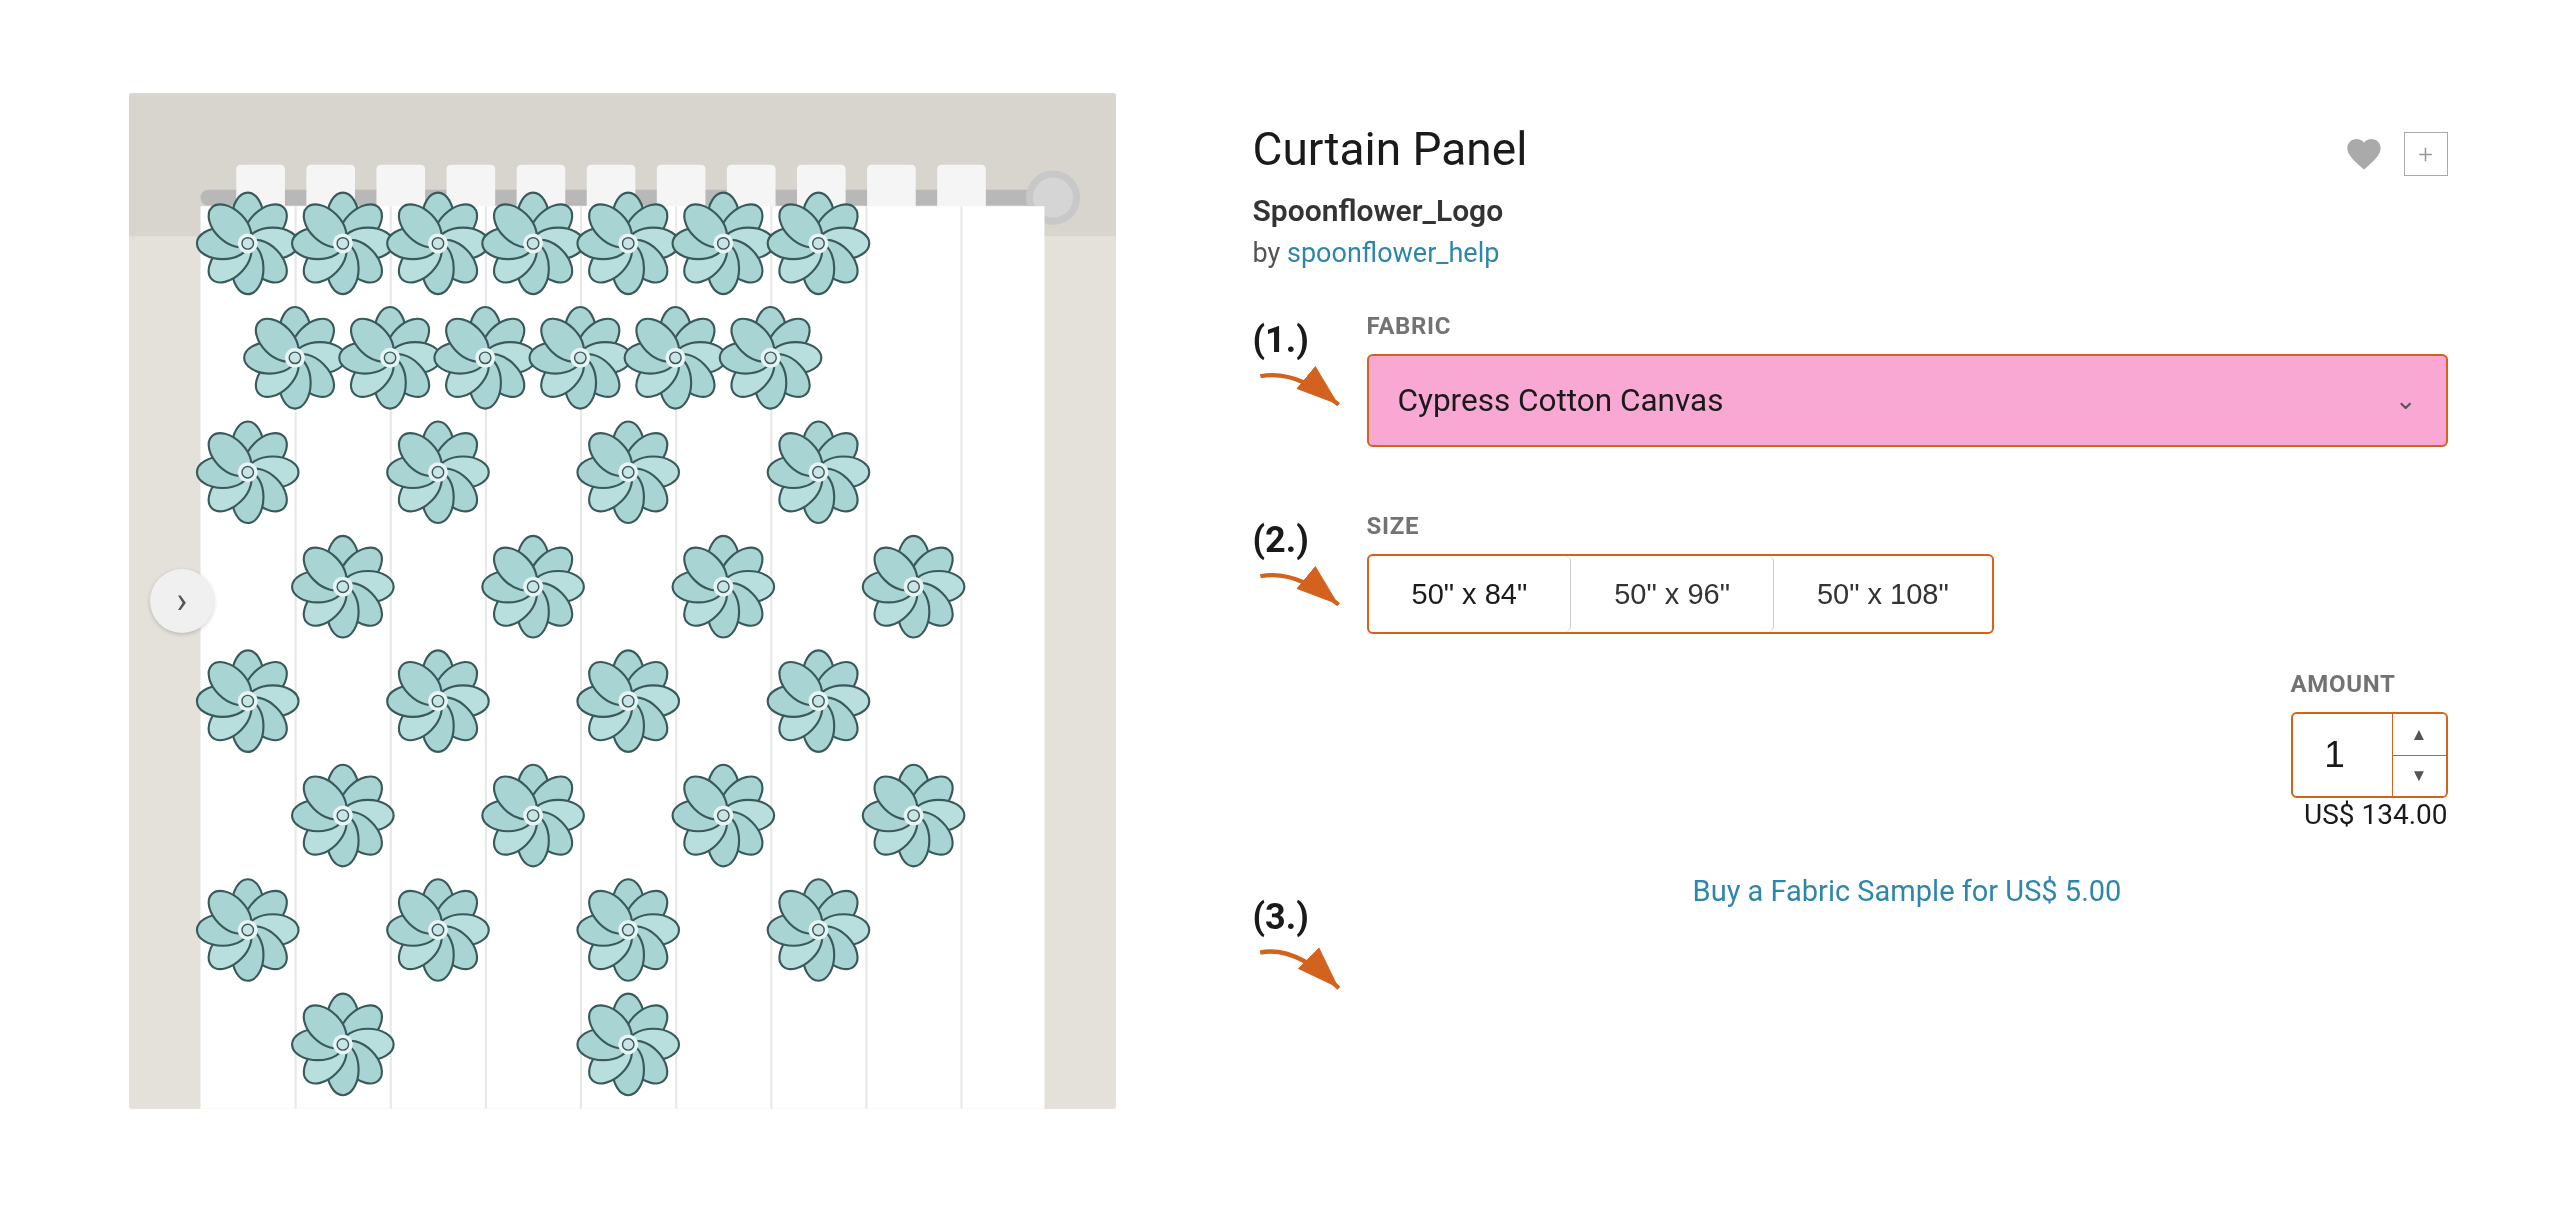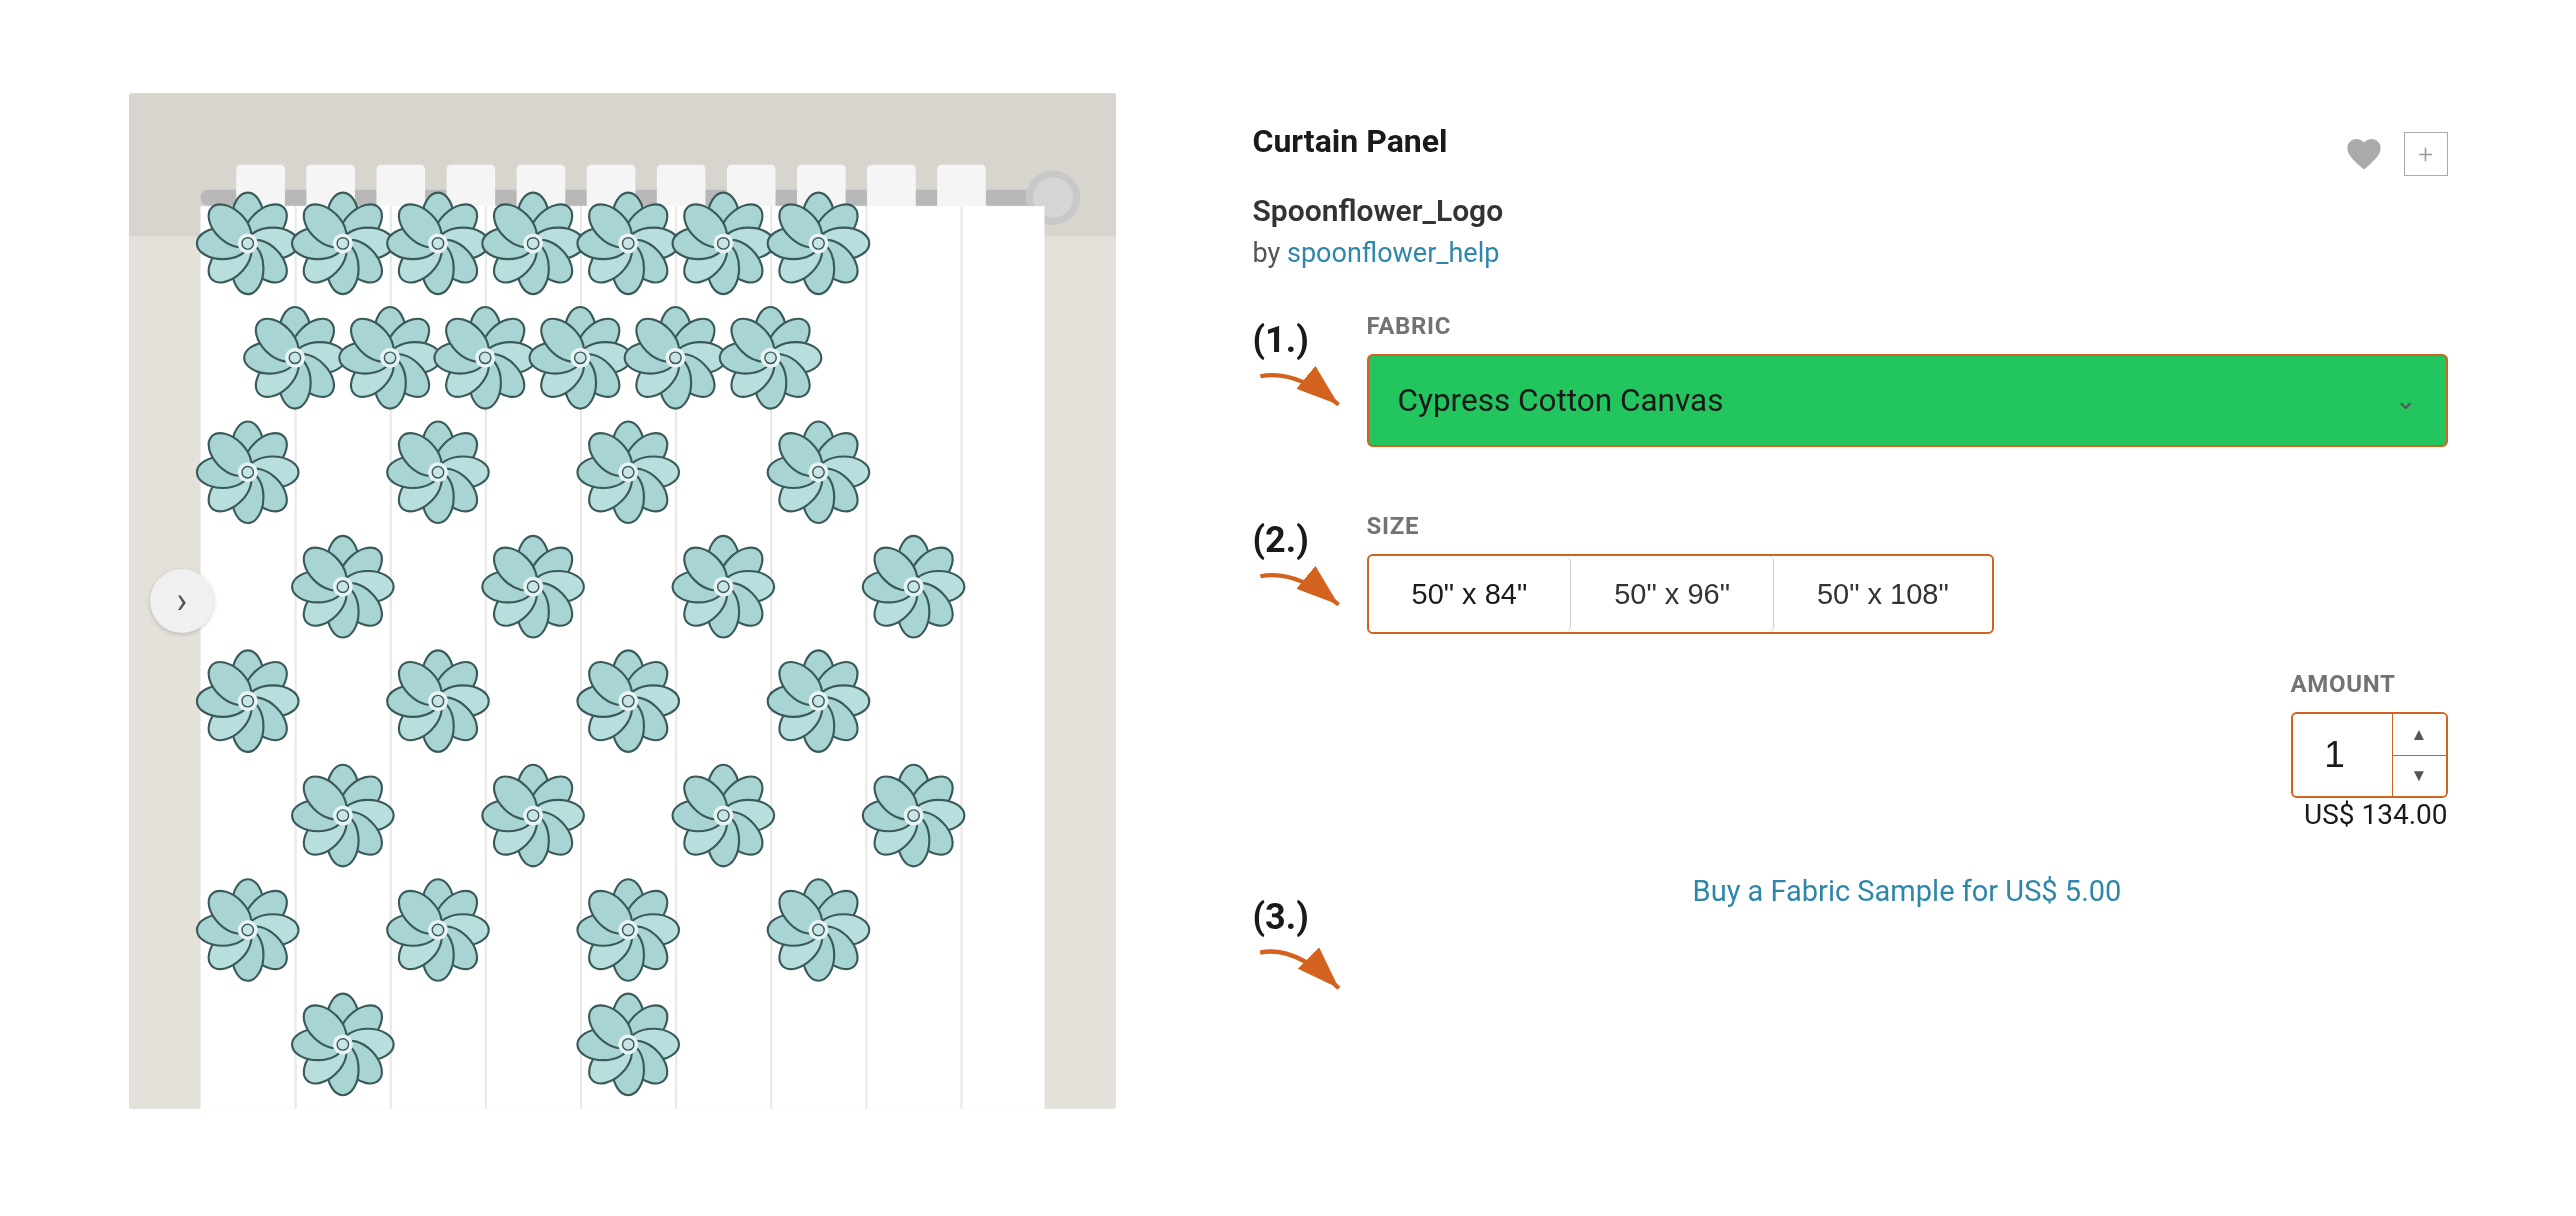--- a/index.html
+++ b/index.html
@@ -42,22 +42,22 @@
       padding-top: 29px;
       position: relative;
     }
     .product-header {
       display: flex;
       justify-content: space-between;
       align-items: flex-start;
       margin-bottom: 14.3px;
     }
     .product-title {
-      font-size: 32px;
-      font-weight: 700;
+      font-size: 46px;
+      font-weight: 400;
       color: #1a1a1a;
       line-height: 1.2;
     }
     .header-actions {
       display: flex;
       gap: 14.3px;
       align-items: center;
       margin-top: 7.2px;
     }
     .action-icon {
@@ -111,21 +111,21 @@
     }
 
     
     .fabric-dropdown {
       width: 100%;
       border: 2.1px solid #d2621e;
       border-radius: 5.7px;
       padding: 26px 29px;
       font-size: 31.5px;
       color: #1a1a1a;
-      background: #22c55e;
+      background: #f9a8d4;
       display: flex;
       justify-content: space-between;
       align-items: center;
       cursor: pointer;
       margin-bottom: 36px;
     }
     .chevron-down {
       font-size: 26px;
       color: #555;
     }

